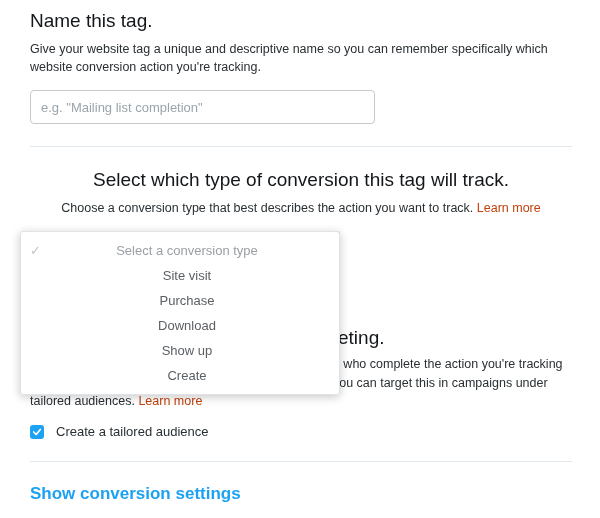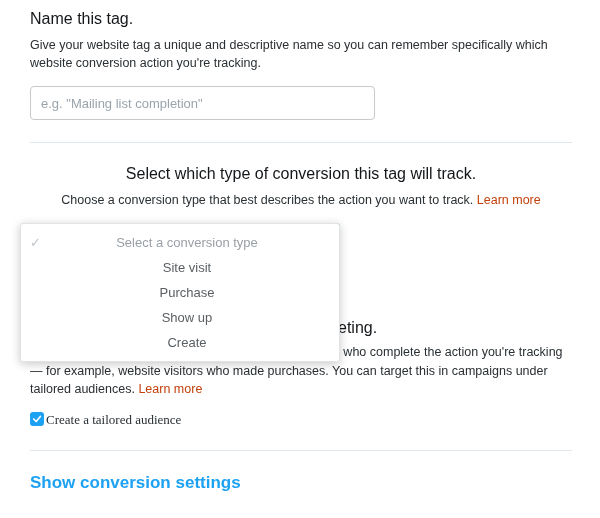--- a/index.html
+++ b/index.html
@@ -9,21 +9,21 @@
   width: 600px;
   height: 518px;
   overflow: hidden;
   color: #292f33;
   font-size: 13px;
 }
 .container { padding: 10px 28px 10px 30px; }
 .section { position: relative; margin-bottom: 22px; padding-bottom: 22px; border-bottom: 1px solid #e1e8ed; }
 .section.last { border-bottom: none; }
 h2 {
-  font-size: 16px;
+  font-size: 19px;
   font-weight: 400;
   color: #14171a;
   margin-bottom: 8px;
 }
 .desc {
   font-size: 12.5px;
   color: #292f33;
   line-height: 1.45;
   margin-bottom: 14px;
 }
@@ -73,21 +73,21 @@
   cursor: default;
 }
 .dd-item.ph { color: #9aa0a6; }
 .dd-check {
   position: absolute;
   left: 9px; top: 5px;
   color: #bfc4c8;
   font-size: 13px;
 }
 .section3 { margin-top: 90px; }
-.cb-row { display: flex; align-items: flex-start; gap: 2px; font-family: Liberation Serif, serif; }
+.cb-row { display: flex; align-items: flex-end; gap: 12px; }
 .checkbox {
   width: 14px; height: 14px;
   border-radius: 3px;
   background: #1da1f2;
   display: flex; align-items: center; justify-content: center;
 }
 .checkbox svg { width: 10px; height: 10px; }
 .cb-label { font-size: 13px; color: #292f33; }
 .show-link {
   color: #1da1f2;
@@ -122,20 +122,21 @@
             </svg>
         </span>
       </div>
       <div class="dropdown">
         <div class="dd-item ph">
           <span class="dd-check">✓</span>
           <span>Select a conversion type</span>
         </div>
         <div class="dd-item">Site visit</div>
         <div class="dd-item">Purchase</div>
+        <div class="dd-item">Download</div>
         <div class="dd-item">Show up</div>
         <div class="dd-item">Create</div>
       </div>
     </div>
   </div>
 
   <div class="section section3">
 
     <h2 style="margin-top:-28px;text-align:left;padding-left:308px;margin-bottom:6px;"><span>eting.</span></h2>
     <p class="desc">

